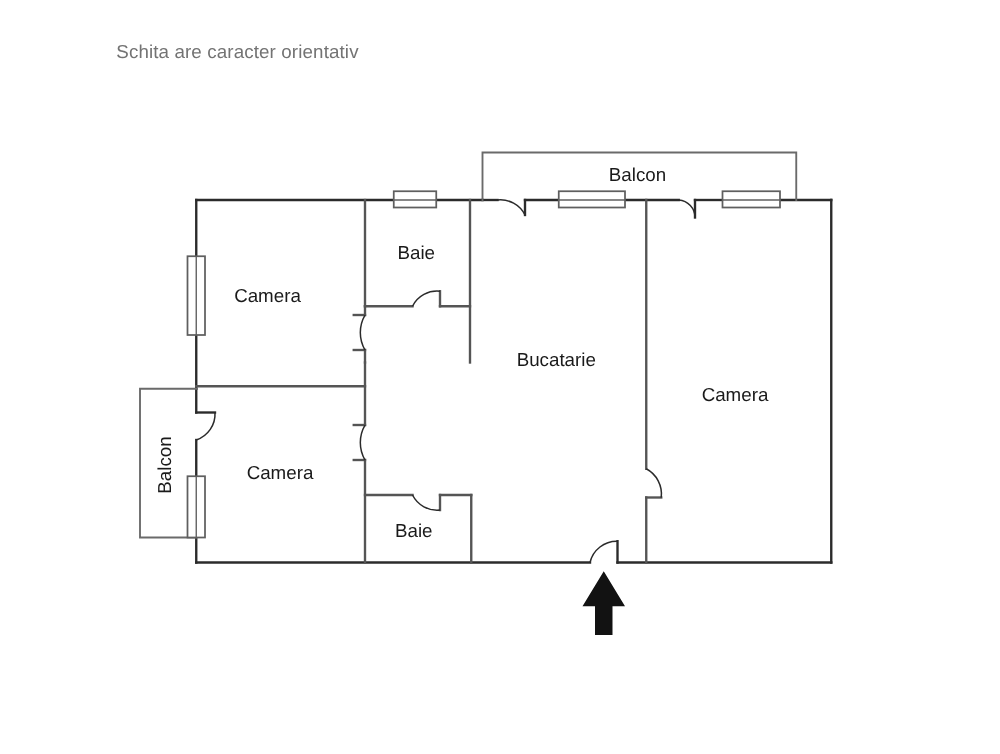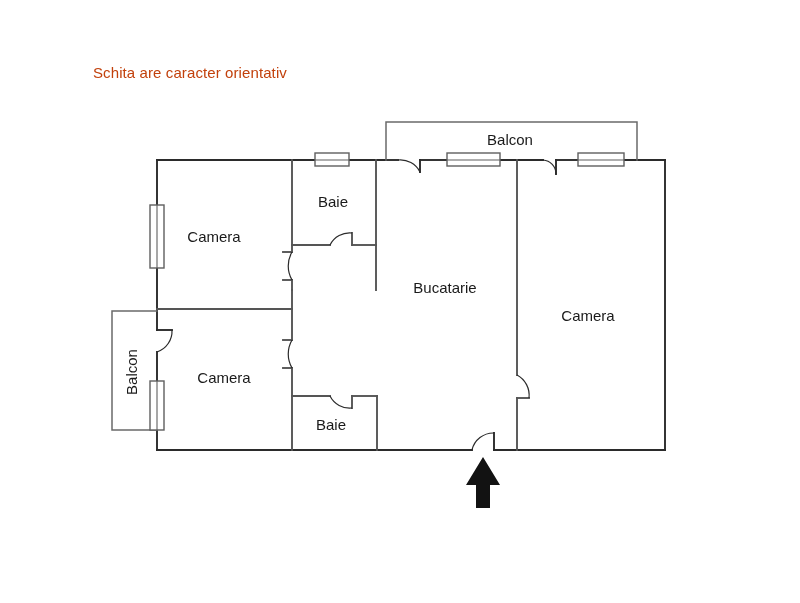--- a/index.html
+++ b/index.html
@@ -19,25 +19,24 @@
     position: relative;
     width: 800px;
     height: 603px;
     background: #ffffff;
   }
   .plan-title {
     position: absolute;
     left: 93px;
     top: 33px;
     font-size: 15px;
-    color: #c2410c;
+    color: #737373;
     font-family: "Liberation Sans", sans-serif;
     letter-spacing: 0.1px;
     white-space: nowrap;
-    margin-top: 31px;
   }
   #floorplan-svg {
     position: absolute;
     left: 0;
     top: 0;
   }
   .room-label {
     font-family: "Liberation Sans", sans-serif;
     font-size: 15px;
     fill: #1a1a1a;

